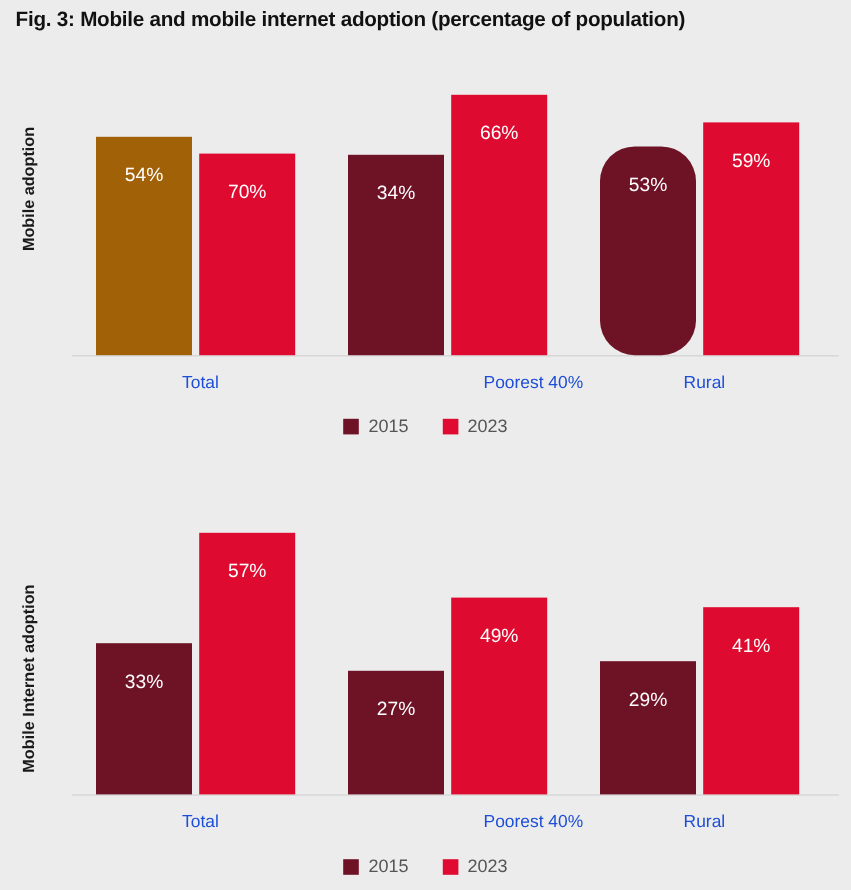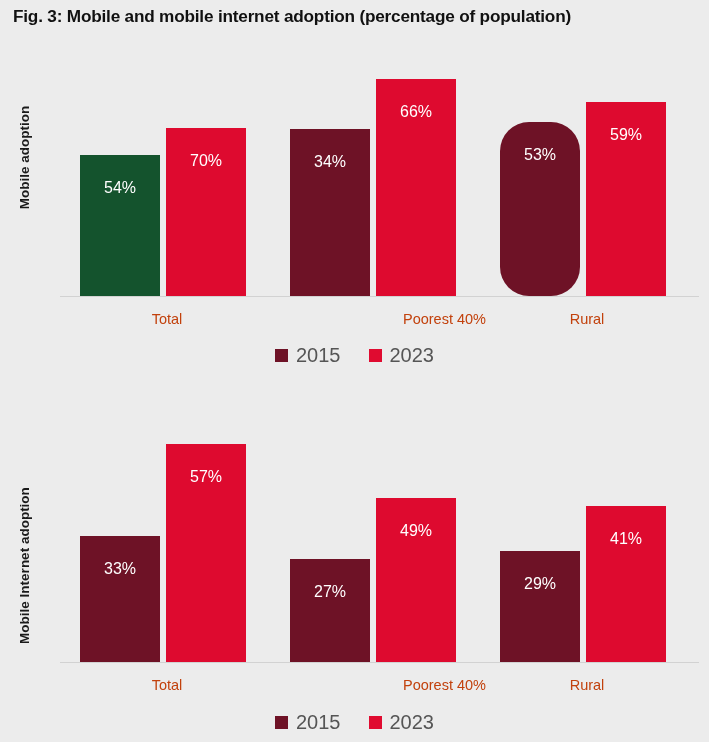--- a/index.html
+++ b/index.html
@@ -100,21 +100,21 @@
     font-size: 16px;
     color: #ffffff;
     line-height: 18px;
   }
 
   .cat-label {
     position: absolute;
     width: 190px;
     text-align: center;
     font-size: 14.5px;
-    color: #c2410c;
+    color: #1d4ed8;
     white-space: nowrap;
   }
   #panel-1 .cat-label { top: 271px; }
   #panel-2 .cat-label { top: 267px; }
   .cat-1 { left: 72px; }
   .cat-2 { left: 296px; text-align: right; }
   .cat-3 { left: 492px; }
 
   .legend {
     position: absolute;
@@ -134,41 +134,41 @@
     gap: 8px;
   }
   .legend-swatch {
     width: 13px;
     height: 13px;
     display: block;
   }
   .sw-2015 { background: #6e1226; }
   .sw-2023 { background: #e00b30; }
   .legend-text {
-    font-size: 20px;
+    font-size: 15px;
     color: #555555;
     line-height: 15px;
   }
 </style>
 </head>
 <body>
 
 <div class="page">
 
   <div class="fig-title">Fig. 3: Mobile and mobile internet adoption (percentage of population)</div>
 
   <div class="panel" id="panel-1">
 
     <div class="axis-title">Mobile adoption</div>
 
     <div class="plot">
       <div class="baseline"></div>
 
       <div class="group group-1">
-        <div class="bar b-2015" style="height: 141px; background: #14532d;">
+        <div class="bar b-2015" style="height: 182px; background: #a16207;">
           <span class="bar-label">54%</span>
         </div>
         <div class="bar b-2023" style="height: 168px; background: rgb(222, 10, 47);">
           <span class="bar-label">70%</span>
         </div>
       </div>
 
       <div class="group group-2">
         <div class="bar b-2015" style="height: 167.4px; background: rgb(110, 18, 38);">
           <span class="bar-label">34%</span>

